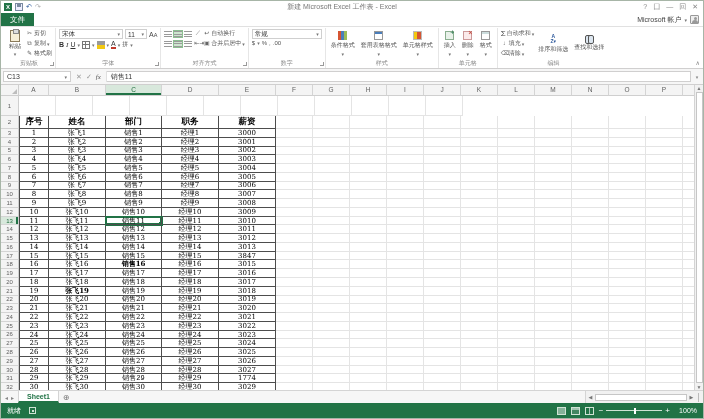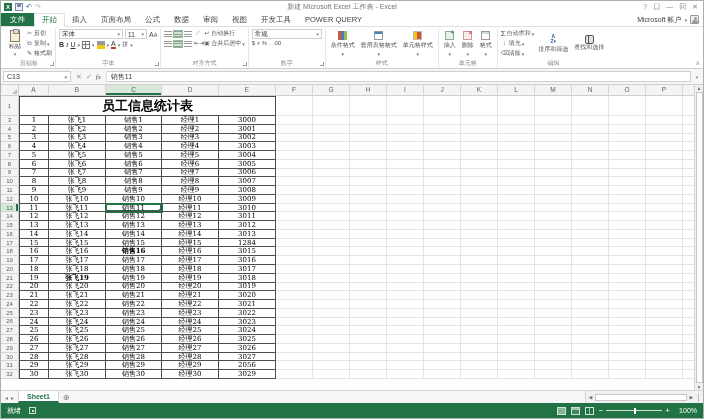--- a/index.html
+++ b/index.html
@@ -148,31 +148,20 @@
       <span>?</span>
       <span>囗</span>
       <span>—</span>
       <span>回</span>
       <span>✕</span>
     </div>
   </div>
 
   <div class="tabsrow">
     <div class="file-tab">文件</div>
-    <div class="tabs" id="ribbon-tabs">
-        <div class="tab active">开始</div>
-        <div class="tab">插入</div>
-        <div class="tab">页面布局</div>
-        <div class="tab">公式</div>
-        <div class="tab">数据</div>
-        <div class="tab">审阅</div>
-        <div class="tab">视图</div>
-        <div class="tab">开发工具</div>
-        <div class="tab">POWER QUERY</div>
-      </div>
     <div class="account">
       <span>Microsoft 帐户</span>
       <span class="carat">▾</span>
       <span class="avatar"></span>
     </div>
   </div>
 
   <div class="ribbon">
 
     <div class="group">
@@ -389,21 +378,40 @@
           <div class="chead" style="width: 37px;">K</div>
           <div class="chead" style="width: 37px;">L</div>
           <div class="chead" style="width: 37px;">M</div>
           <div class="chead" style="width: 37px;">N</div>
           <div class="chead" style="width: 37px;">O</div>
           <div class="chead" style="width: 37px;">P</div>
           <div class="chead" style="width: 37px;">Q</div>
         </div>
         <div class="grow r1">
           <div class="rhead">1</div>
-          <div class="cell title-cell" style="width: 257px;">员工信息统计表</div>
+          <div class="cell ecell" style="width: 37px;"></div>
+          <div class="cell ecell" style="width: 37px;"></div>
+          <div class="cell ecell" style="width: 37px;"></div>
+          <div class="cell ecell" style="width: 37px;"></div>
+          <div class="cell ecell" style="width: 37px;"></div>
+          <div class="cell ecell" style="width: 37px;"></div>
+          <div class="cell ecell" style="width: 37px;"></div>
+          <div class="cell ecell" style="width: 37px;"></div>
+          <div class="cell ecell" style="width: 37px;"></div>
+          <div class="cell ecell" style="width: 37px;"></div>
+          <div class="cell ecell" style="width: 37px;"></div>
+          <div class="cell ecell" style="width: 37px;"></div>
+        </div>
+        <div class="grow r2">
+          <div class="rhead">2</div>
+          <div class="cell tcell th cfirst" style="width: 30px;">序号</div>
+          <div class="cell tcell th" style="width: 57px;">姓名</div>
+          <div class="cell tcell th" style="width: 56px;">部门</div>
+          <div class="cell tcell th" style="width: 57px;">职务</div>
+          <div class="cell tcell th" style="width: 57px;">薪资</div>
           <div class="cell ecell" style="width: 37px;"></div>
           <div class="cell ecell" style="width: 37px;"></div>
           <div class="cell ecell" style="width: 37px;"></div>
           <div class="cell ecell" style="width: 37px;"></div>
           <div class="cell ecell" style="width: 37px;"></div>
           <div class="cell ecell" style="width: 37px;"></div>
           <div class="cell ecell" style="width: 37px;"></div>
           <div class="cell ecell" style="width: 37px;"></div>
           <div class="cell ecell" style="width: 37px;"></div>
           <div class="cell ecell" style="width: 37px;"></div>
@@ -689,21 +697,21 @@
           <div class="cell ecell" style="width: 37px;"></div>
           <div class="cell ecell" style="width: 37px;"></div>
           <div class="cell ecell" style="width: 37px;"></div>
         </div>
         <div class="grow rd">
           <div class="rhead">17</div>
           <div class="cell tcell cfirst" style="width: 30px;">15</div>
           <div class="cell tcell" style="width: 57px;">张飞15</div>
           <div class="cell tcell" style="width: 56px;">销售15</div>
           <div class="cell tcell" style="width: 57px;">经理15</div>
-          <div class="cell tcell" style="width: 57px;">1284</div>
+          <div class="cell tcell" style="width: 57px;">3847</div>
           <div class="cell ecell" style="width: 37px;"></div>
           <div class="cell ecell" style="width: 37px;"></div>
           <div class="cell ecell" style="width: 37px;"></div>
           <div class="cell ecell" style="width: 37px;"></div>
           <div class="cell ecell" style="width: 37px;"></div>
           <div class="cell ecell" style="width: 37px;"></div>
           <div class="cell ecell" style="width: 37px;"></div>
           <div class="cell ecell" style="width: 37px;"></div>
           <div class="cell ecell" style="width: 37px;"></div>
           <div class="cell ecell" style="width: 37px;"></div>
@@ -967,23 +975,23 @@
           <div class="cell ecell" style="width: 37px;"></div>
           <div class="cell ecell" style="width: 37px;"></div>
           <div class="cell ecell" style="width: 37px;"></div>
           <div class="cell ecell" style="width: 37px;"></div>
           <div class="cell ecell" style="width: 37px;"></div>
         </div>
         <div class="grow rd">
           <div class="rhead">31</div>
           <div class="cell tcell cfirst" style="width: 30px;">29</div>
           <div class="cell tcell" style="width: 57px;">张飞29</div>
-          <div class="cell tcell" style="width: 56px;">销售29</div>
+          <div class="cell tcell" style="width: 56px; font-family: Liberation Mono, monospace;">销售29</div>
           <div class="cell tcell" style="width: 57px;">经理29</div>
-          <div class="cell tcell" style="width: 57px;">2056</div>
+          <div class="cell tcell" style="width: 57px;">1774</div>
           <div class="cell ecell" style="width: 37px;"></div>
           <div class="cell ecell" style="width: 37px;"></div>
           <div class="cell ecell" style="width: 37px;"></div>
           <div class="cell ecell" style="width: 37px;"></div>
           <div class="cell ecell" style="width: 37px;"></div>
           <div class="cell ecell" style="width: 37px;"></div>
           <div class="cell ecell" style="width: 37px;"></div>
           <div class="cell ecell" style="width: 37px;"></div>
           <div class="cell ecell" style="width: 37px;"></div>
           <div class="cell ecell" style="width: 37px;"></div>

